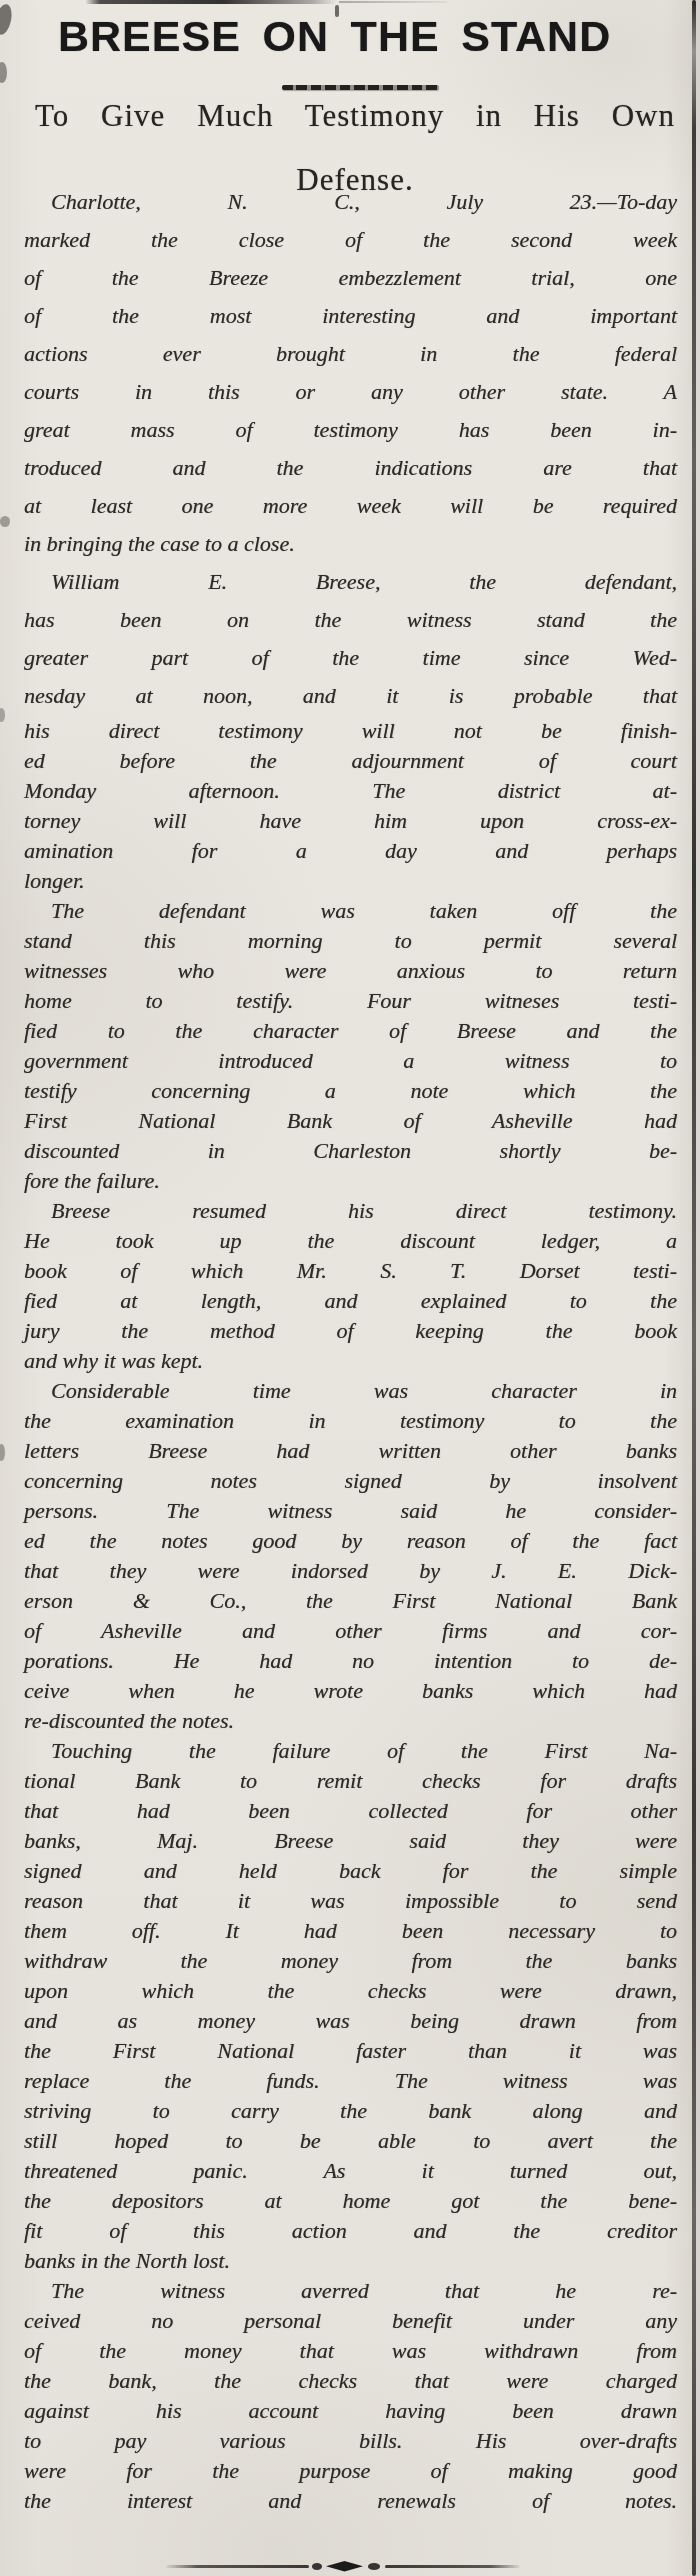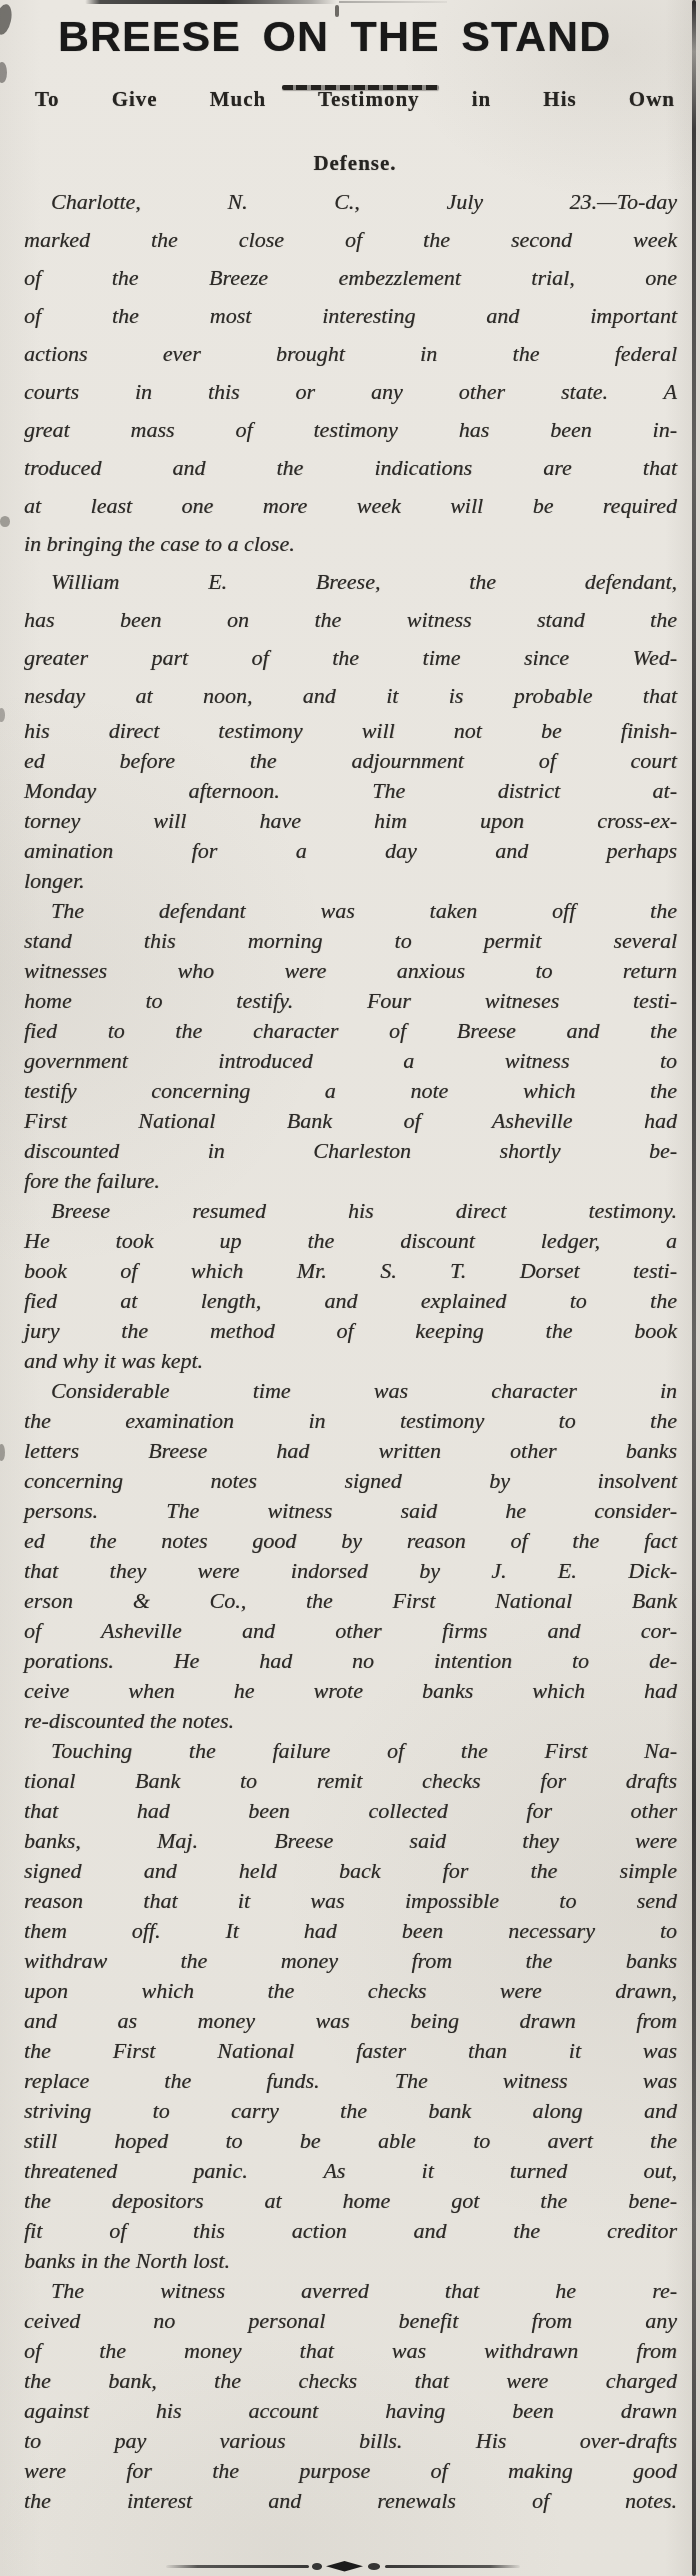--- a/index.html
+++ b/index.html
@@ -30,22 +30,22 @@
     text-shadow:0 0 1px rgba(20,20,20,.55);
   }
   .head-rule{
     position:absolute;top:85px;left:282px;width:157px;height:4.8px;
     background:repeating-linear-gradient(90deg,#24221f 0 10.6px, rgba(36,34,31,.45) 10.6px 14.4px);
     border-radius:1.9px;
     box-shadow:0 1px 1px rgba(36,34,31,.35);
   }
   
   .subhead{
-    position:absolute;top:80px;left:35px;width:640px;
-    font-weight:700;font-size:21px;line-height:39px;
+    position:absolute;top:96px;left:35px;width:640px;
+    font-weight:400;font-size:31px;line-height:39px;
     letter-spacing:1px;color:#262421;
     text-shadow:0 0 1px rgba(30,28,25,.5);
   }
   .subhead .sub1{text-align:justify;text-align-last:justify;word-spacing:3.9px;}
   .subhead .sub2{text-align:center;margin-top:25px;}
   
   .body-block{
     position:absolute;left:24px;width:653px;
     font-size:22px;
     text-shadow:0.3px 0.3px 0.7px rgba(44,42,39,.55);
@@ -177,21 +177,21 @@
       <div class="line">and as money was being drawn from</div>
       <div class="line">the First National faster than it was</div>
       <div class="line">replace the funds. The witness was</div>
       <div class="line">striving to carry the bank along and</div>
       <div class="line">still hoped to be able to avert the</div>
       <div class="line">threatened panic. As it turned out,</div>
       <div class="line">the depositors at home got the bene-</div>
       <div class="line">fit of this action and the creditor</div>
       <div class="line flush">banks in the North lost.</div>
       <div class="line indent">The witness averred that he re-</div>
-      <div class="line">ceived no personal benefit from any</div>
+      <div class="line">ceived no personal benefit under any</div>
       <div class="line">of the money that was withdrawn from</div>
       <div class="line">the bank, the checks that were charged</div>
       <div class="line">against his account having been drawn</div>
       <div class="line">to pay various bills. His over-drafts</div>
       <div class="line">were for the purpose of making good</div>
       <div class="line">the interest and renewals of notes.</div>
     </div>
 
   <div class="column-rule"></div>
   <div class="top-rule"></div>

